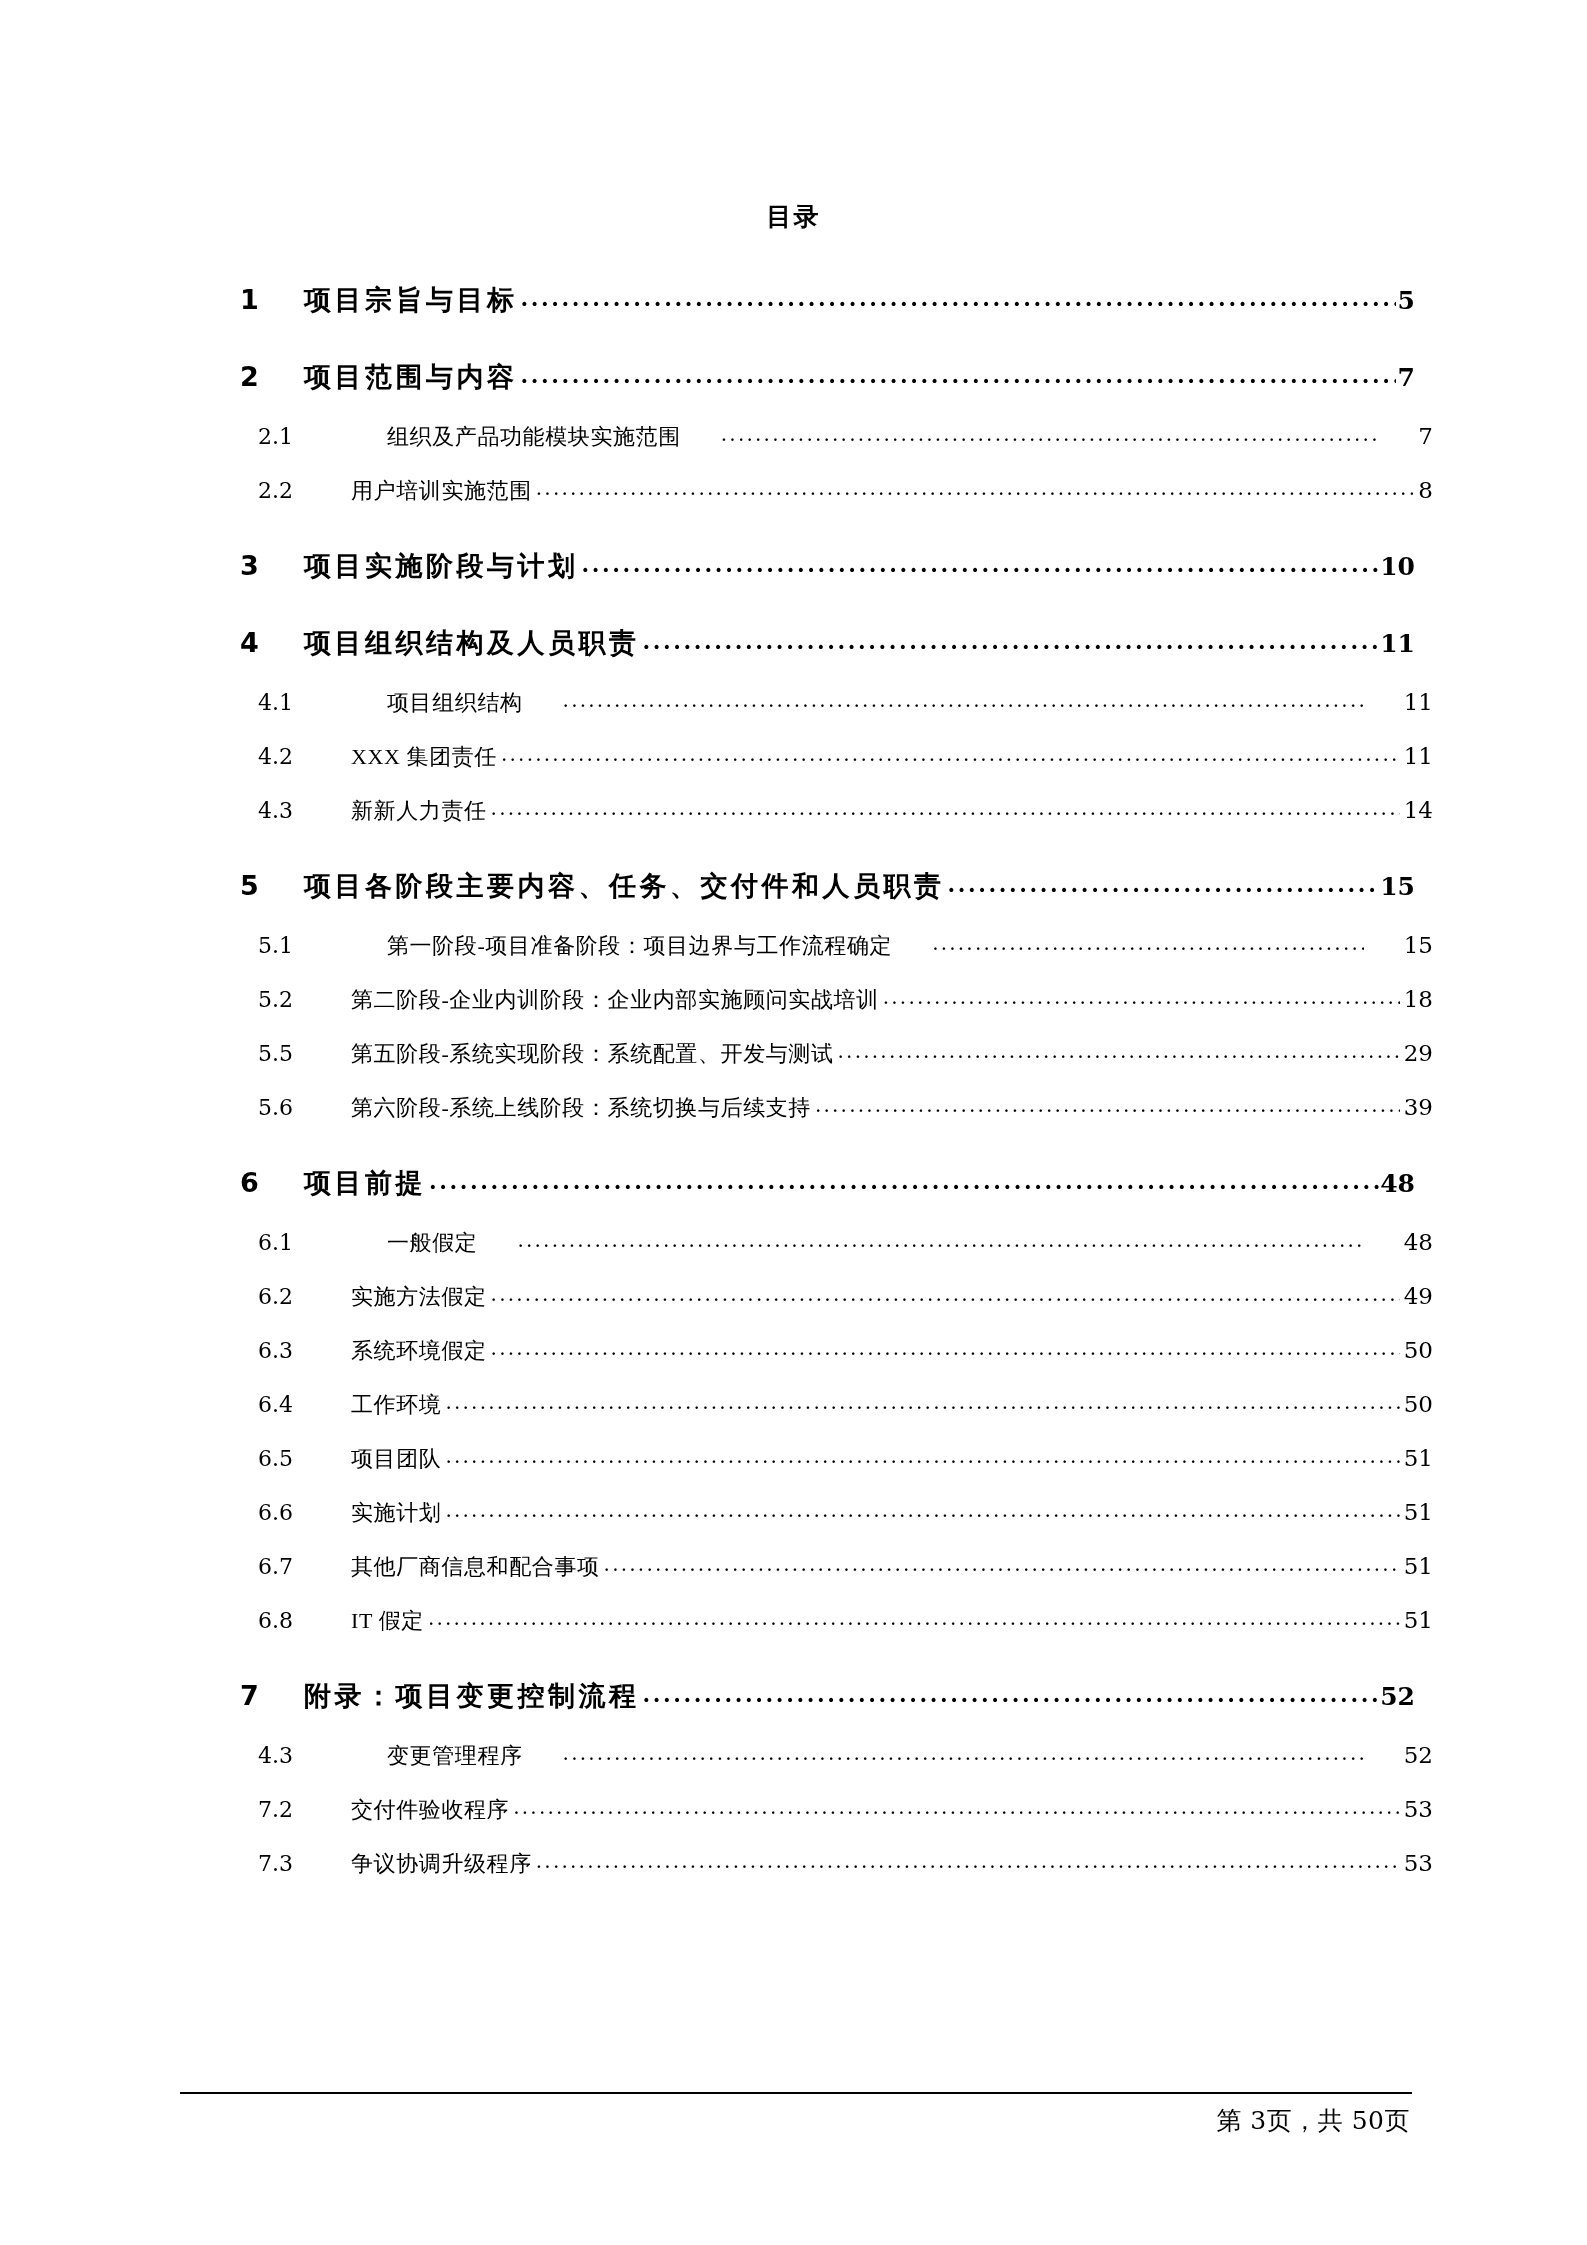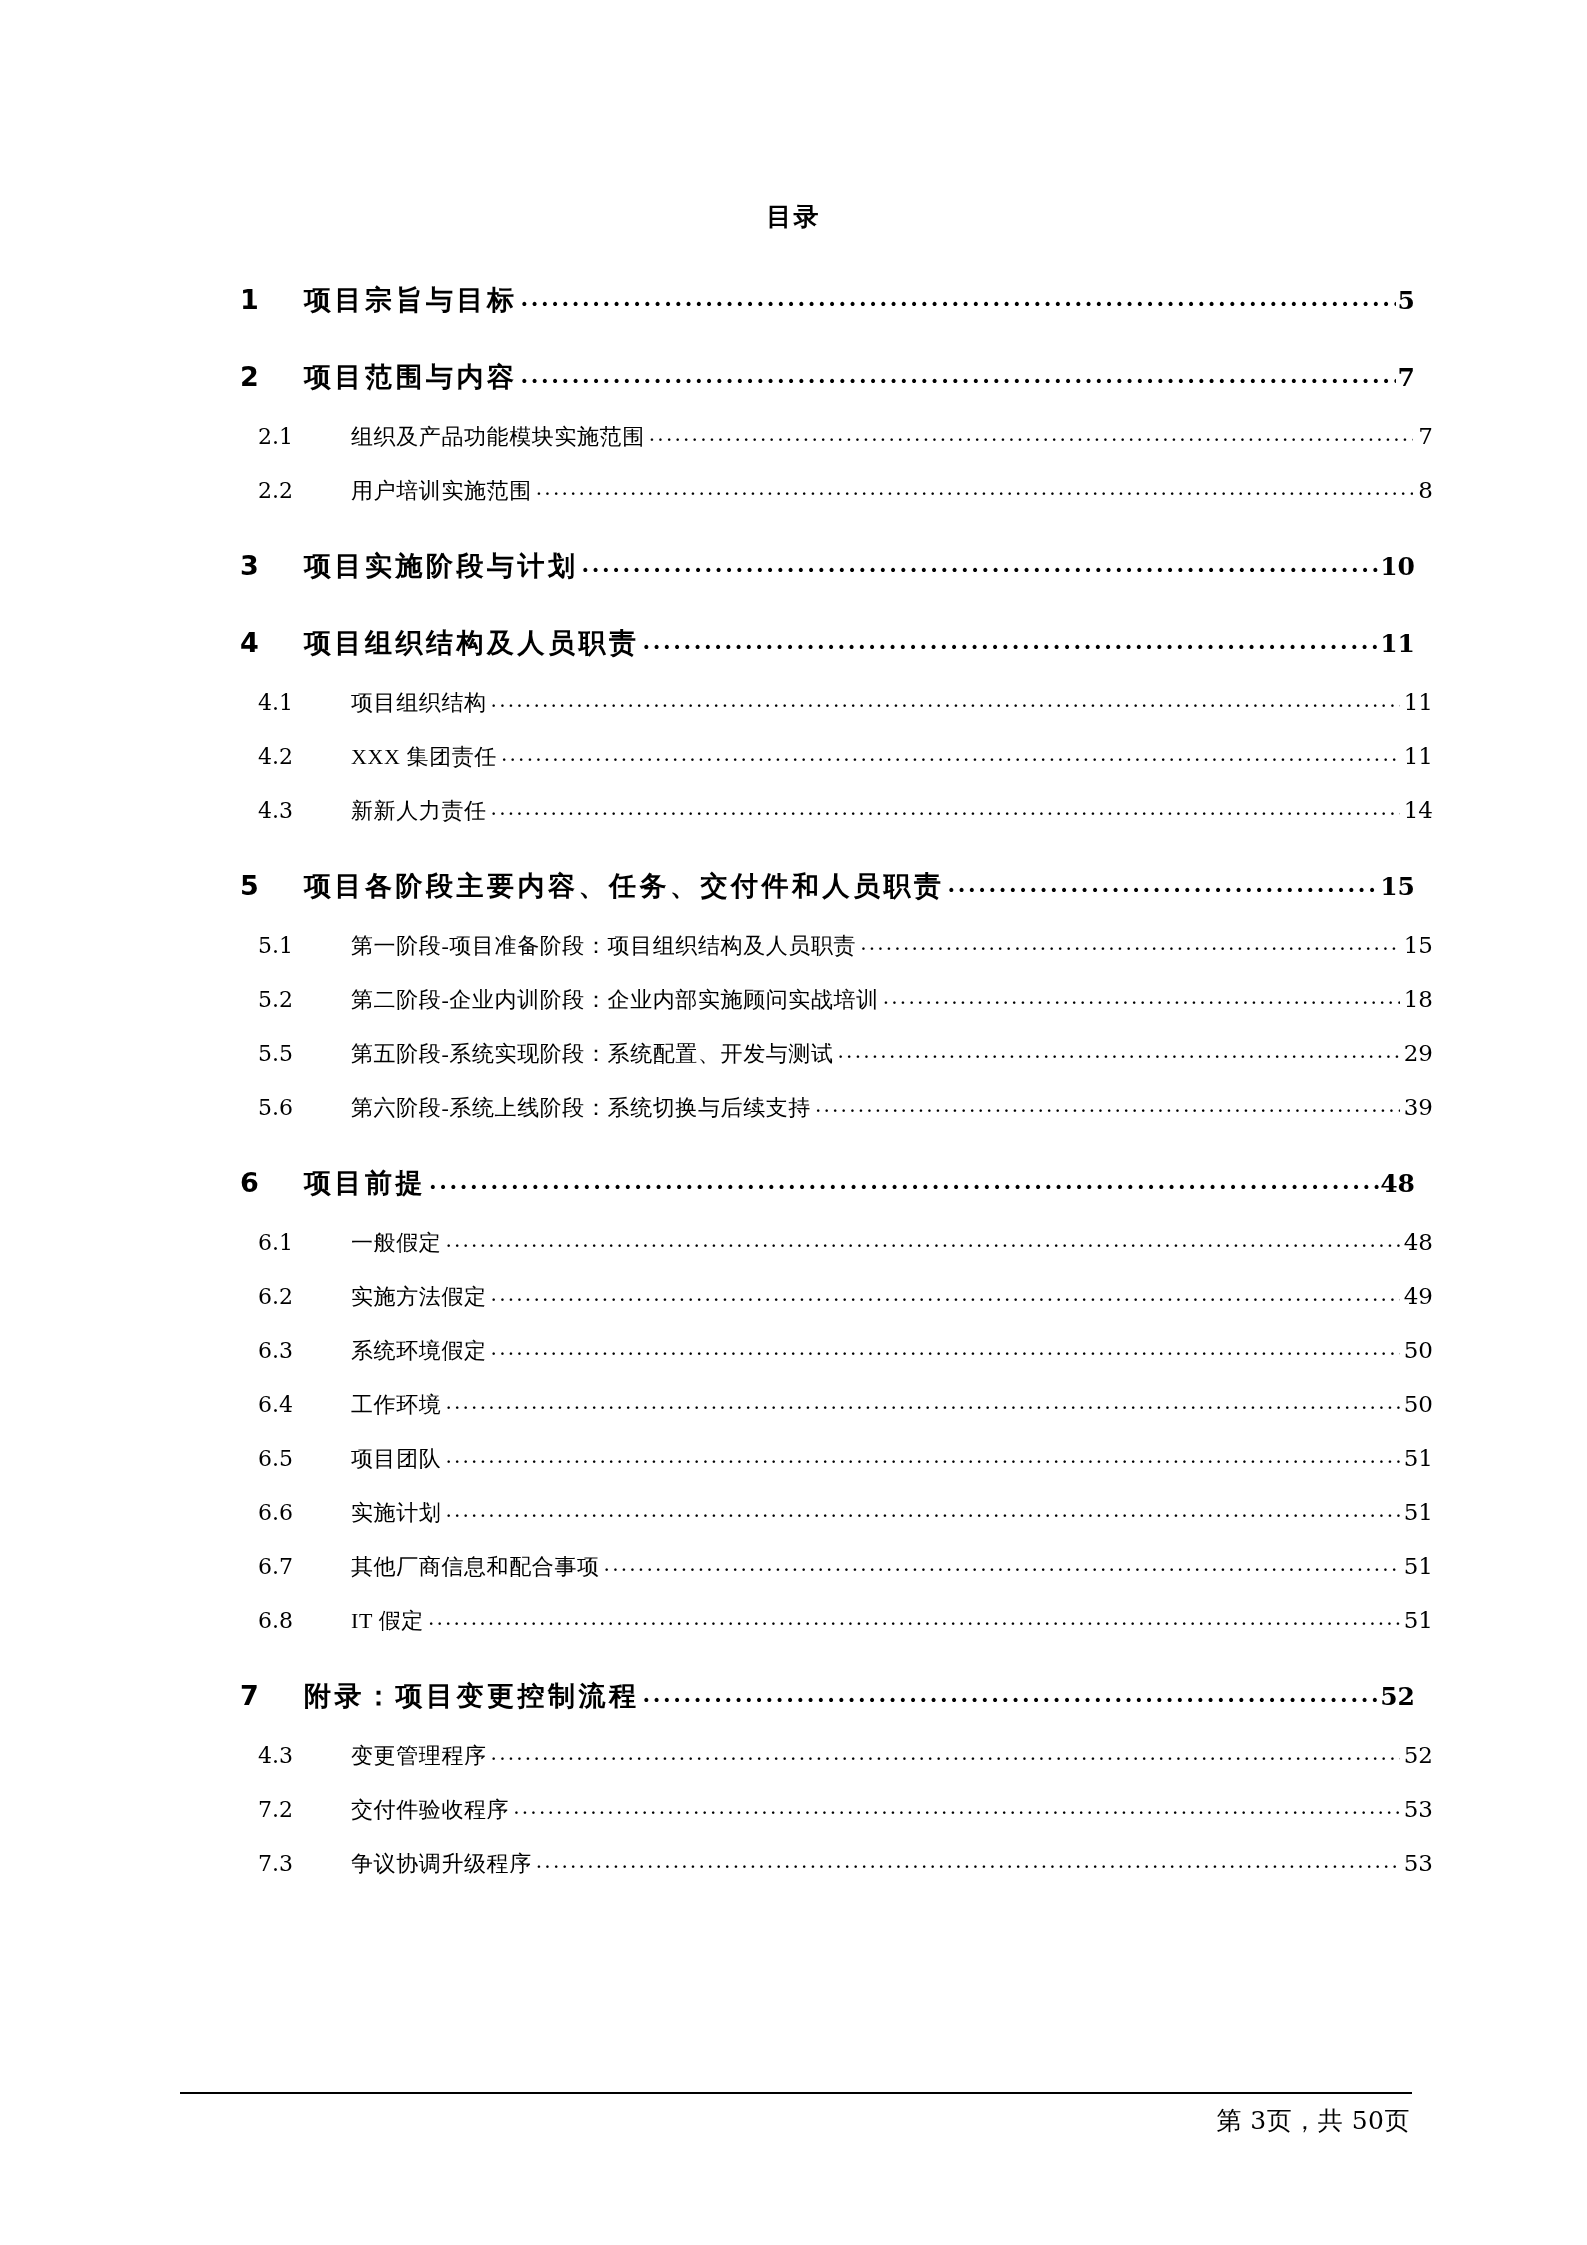--- a/index.html
+++ b/index.html
@@ -107,21 +107,21 @@
 
   
   .lvl2 {
     font-family: "DejaVu Sans", sans-serif;
     font-weight: normal;
     font-size: 22px;
     line-height: 1;
     margin-top: 28px;
     padding-left: 18px;
   }
-  .lvl2.first-sub { margin-top: 32px; }
+  .lvl2.first-sub { margin-top: 32px; gap: 36px; }
 
   .lvl2 .num {
     flex: 0 0 auto;
     width: 93px;
     font-family: "DejaVu Serif", serif;
     font-size: 22px;
   }
   .lvl2 .label {
     flex: 0 0 auto;
     letter-spacing: 0.6px;
@@ -240,21 +240,21 @@
         <span class="page-num">14</span>
       </div>
       <div class="toc-entry lvl1">
         <span class="num">5</span>
         <span class="label">项目各阶段主要内容、任务、交付件和人员职责</span>
         <span class="leader"></span>
         <span class="page-num">15</span>
       </div>
       <div class="toc-entry lvl2 first-sub">
         <span class="num">5.1</span>
-        <span class="label">第一阶段-项目准备阶段：项目组织结构及人员职责</span>
+        <span class="label">第一阶段-项目准备阶段：项目边界与工作流程确定</span>
         <span class="leader"></span>
         <span class="page-num">15</span>
       </div>
       <div class="toc-entry lvl2">
         <span class="num">5.2</span>
         <span class="label">第二阶段-企业内训阶段：企业内部实施顾问实战培训</span>
         <span class="leader"></span>
         <span class="page-num">18</span>
       </div>
       <div class="toc-entry lvl2">

